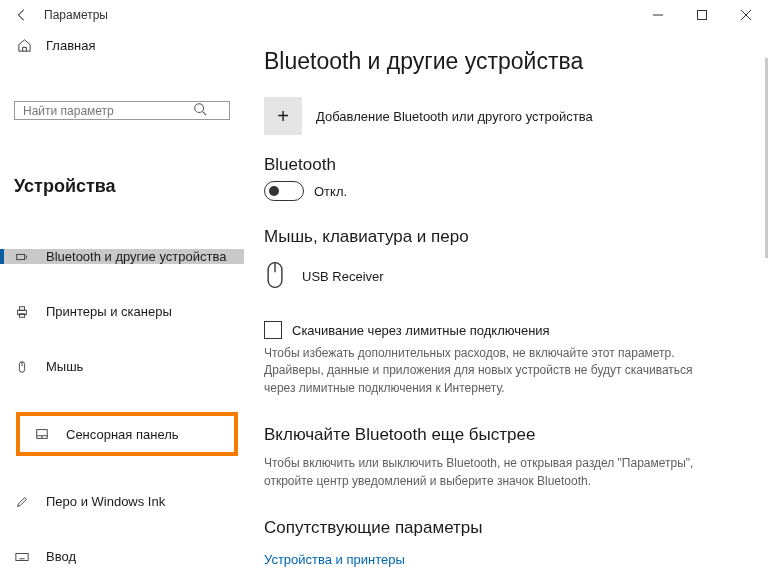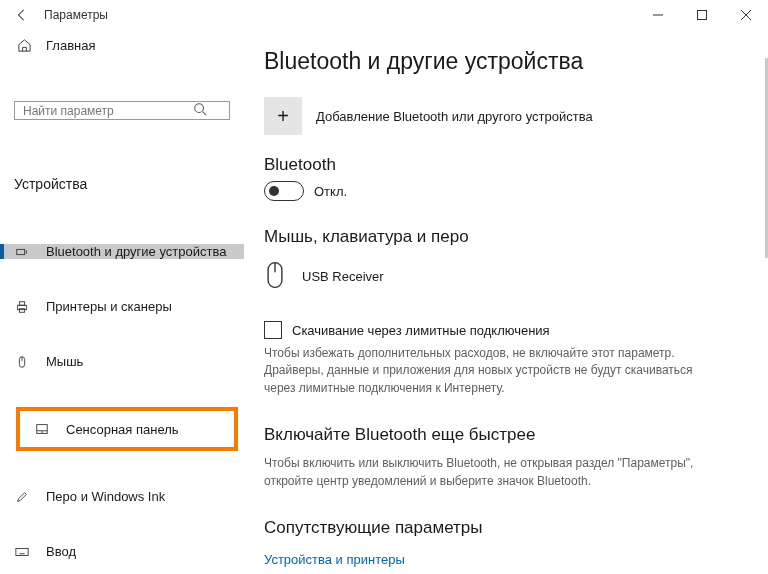--- a/index.html
+++ b/index.html
@@ -68,22 +68,22 @@
   .search-box input {
     border:none; outline:none; flex:1;
     font-size: 12px;
     background:transparent;
     color:#333;
   }
   .search-box input::placeholder { color:#777; }
   .search-box .search-icon { color:#555; }
 
   .section-title {
-    font-weight:400;
-    font-size: 14px;
+    font-weight:700;
+    font-size: 18px;
     padding: 6px 14px 12px 14px;
   }
 
   .nav-item {
     display:flex; align-items:center;
     height: 36px;
     padding: 0 14px;
     cursor:pointer;
     position:relative;
   }

